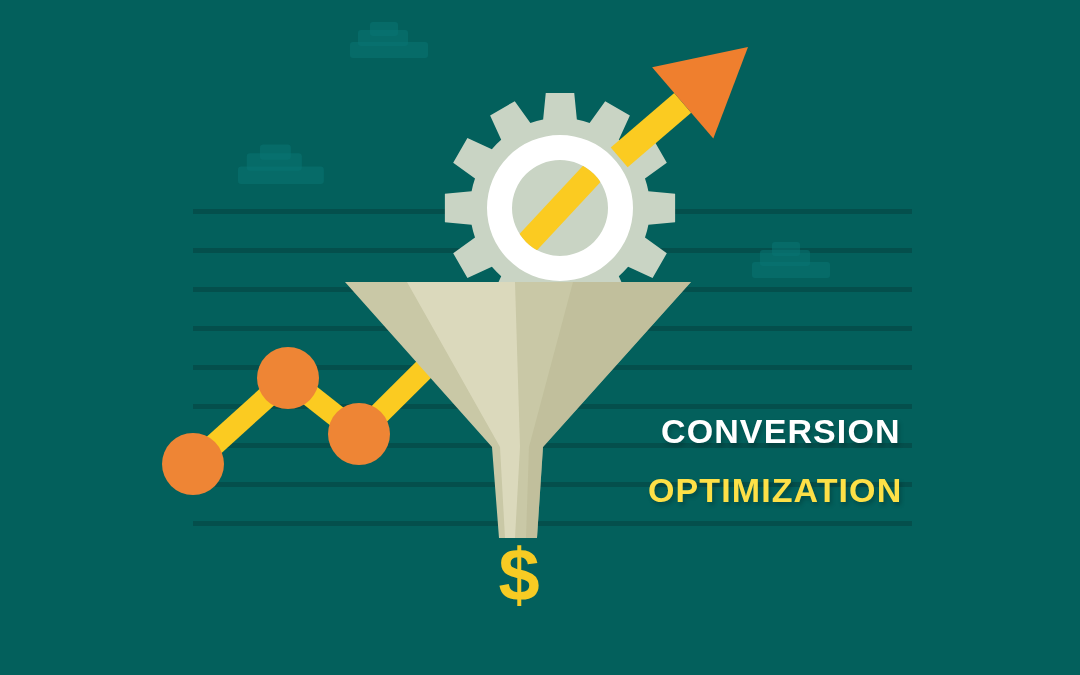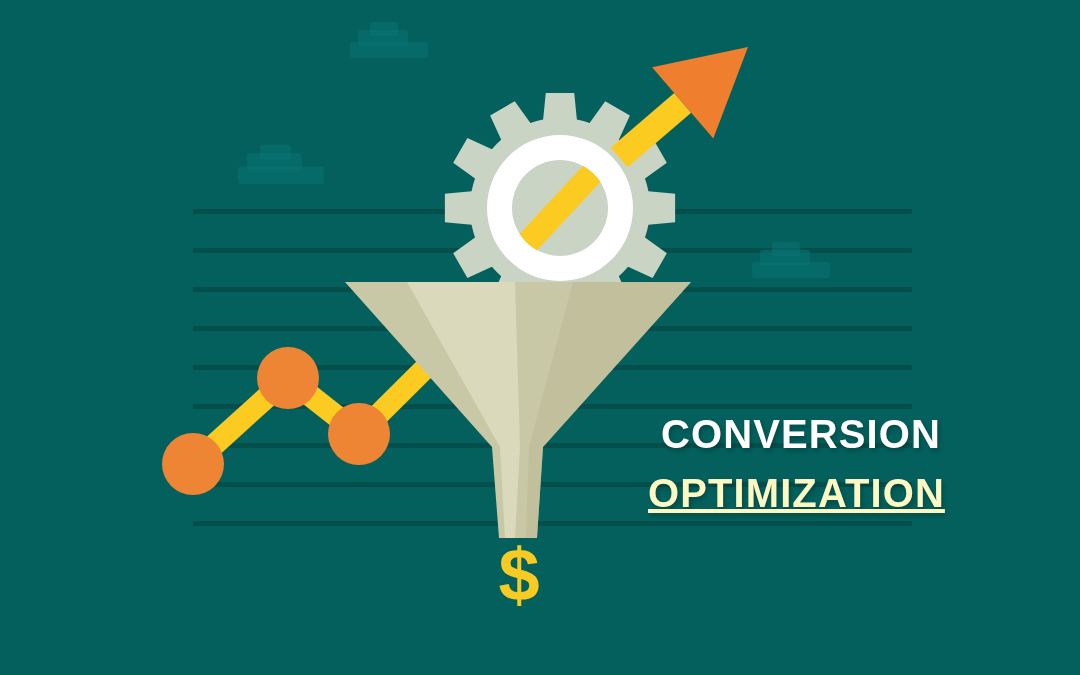--- a/index.html
+++ b/index.html
@@ -24,21 +24,21 @@
     left: 0;
     width: 1080px;
     height: 675px;
     display: block;
   }
   .headline {
     position: absolute;
     color: #ffffff;
     font-family: "Liberation Sans", sans-serif;
     font-weight: bold;
-    font-size: 40px;
+    font-size: 34px;
     letter-spacing: 1.1px;
     line-height: 1;
     white-space: nowrap;
     text-shadow: 2px 3px 4px rgba(0,0,0,0.22);
     text-align: center;
   }
   #txt-conversion {
     left: 661px;
     top: 414px;
   }
@@ -120,15 +120,15 @@
         <line x1="619.2" y1="157.3" x2="682.7" y2="102.9" stroke="#FBCB21" stroke-width="26" stroke-linecap="butt"></line>
       </g>
     <path id="arrow-head" fill="#EF7F2E" d="M748,47L713.3,138.6L652.1,67.2Z"></path>
   </svg>
 
   <svg class="layer" id="dollar-layer" viewBox="0 0 1080 675">
     <text id="dollar-text" text-anchor="middle" font-family="Liberation Sans, sans-serif" font-weight="bold" x="519" y="600" font-size="74" fill="#F7CB23">$</text>
   </svg>
 
   <div class="headline" id="txt-conversion" style="color: rgb(255, 255, 255);">CONVERSION</div>
-  <div class="headline" id="txt-optimization" style="color: #fef9c3; text-decoration: underline;">OPTIMIZATION</div>
+  <div class="headline" id="txt-optimization" style="color: #fde047;">OPTIMIZATION</div>
 
 </div>
 
 </body></html>

